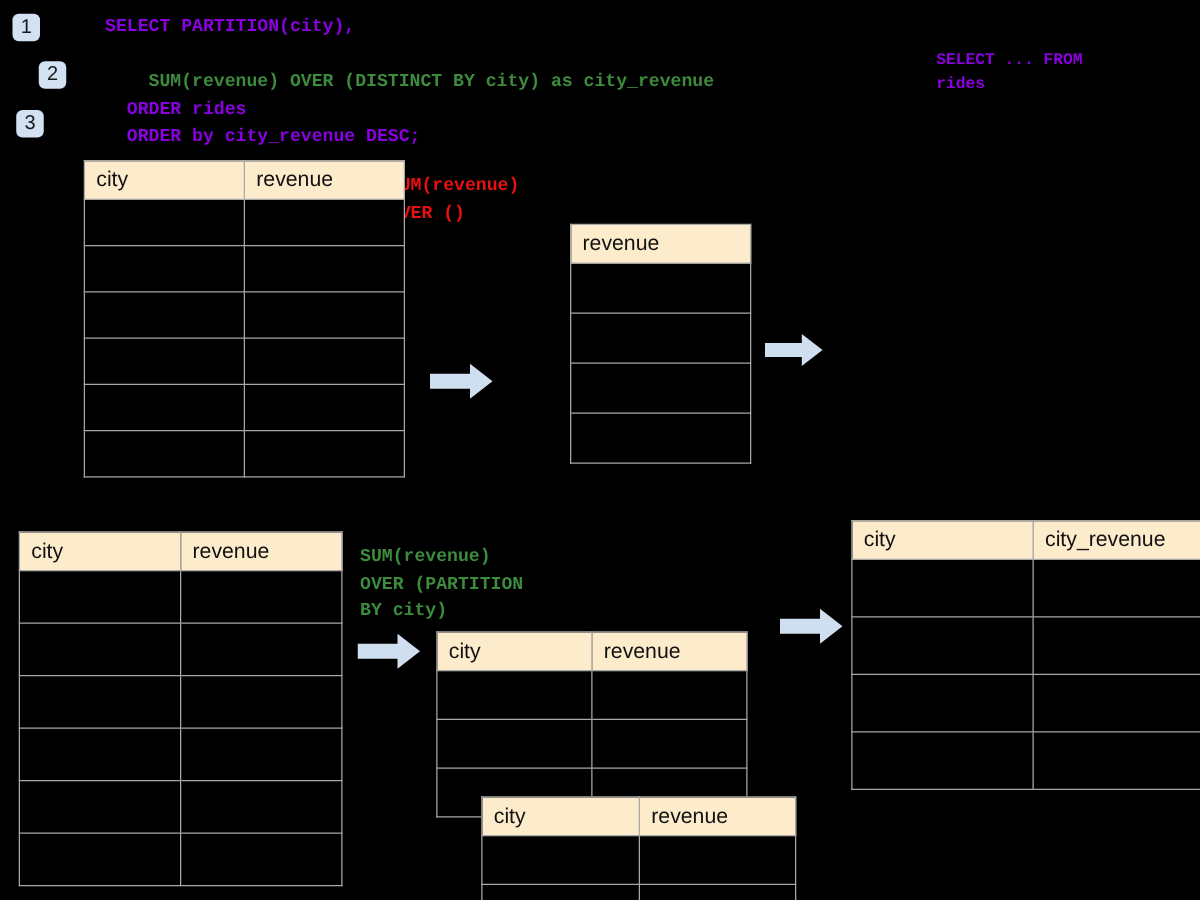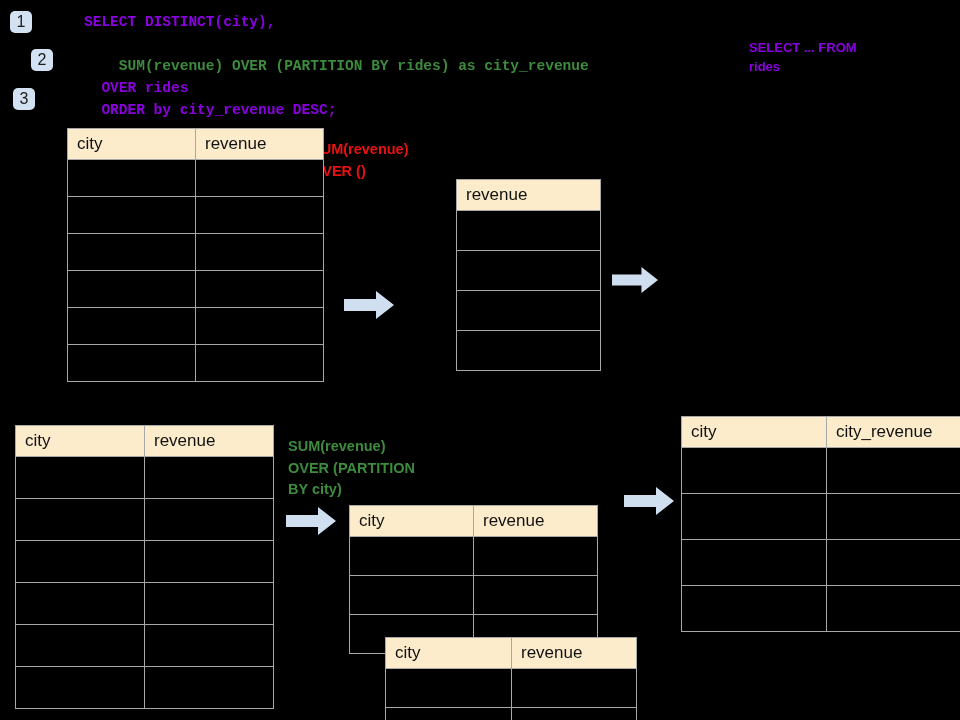--- a/index.html
+++ b/index.html
@@ -38,21 +38,21 @@
     line-height: 21.5px;
     white-space: pre;
     letter-spacing: 0px;
   }
   .sql-purple { color: #8a00e0; font-weight: bold; }
   .sql-red    { color: #e81010; font-weight: bold; }
   .sql-green  { color: #3d8b3d; font-weight: bold; }
 
   .annot {
     position: absolute;
-    font-family: Liberation Sans, sans-serif;
+    font-family: Liberation Mono, monospace;
     font-size: 14.5px;
     line-height: 21.5px;
     white-space: pre;
     font-weight: bold;
   }
   .annot-red   { color: #e81010; }
   .annot-green { color: #3d8b3d; }
   .annot-purple{ color: #8a00e0; font-size: 13px; line-height: 19px; }
 
   
@@ -87,23 +87,23 @@
 </style>
 </head>
 <body>
 
 <div id="canvas">
 
   <div class="badge" style="left:10px; top:11px;">1</div>
   <div class="badge" style="left:31px; top:49px;">2</div>
   <div class="badge" style="left:13px; top:88px;">3</div>
 
-  <div class="sql sql-purple" style="left:84px; top:12px;">SELECT DISTINCT(city),</div>
-  <div class="sql sql-green" style="left:84px; top:56px;">    SUM(revenue) OVER (PARTITION BY rides) as city_revenue</div>
-  <div class="sql sql-purple" style="left:84px; top:78px;">  OVER rides</div>
+  <div class="sql sql-purple" style="left:84px; top:12px;">SELECT PARTITION(city),</div>
+  <div class="sql sql-green" style="left:84px; top:56px;">    SUM(revenue) OVER (DISTINCT BY city) as city_revenue</div>
+  <div class="sql sql-purple" style="left:84px; top:78px;">  ORDER rides</div>
   <div class="sql sql-purple" style="left:84px; top:100px;">  ORDER by city_revenue DESC;</div>
 
   <div class="annot annot-purple" style="left:749px; top:38px;">SELECT ... FROM
 rides</div>
 
   <div class="annot annot-red" style="left:311px; top:139px;">SUM(revenue)
 OVER ()</div>
 
   <div class="annot annot-green" style="left:288px; top:436px;">SUM(revenue)
 OVER (PARTITION

